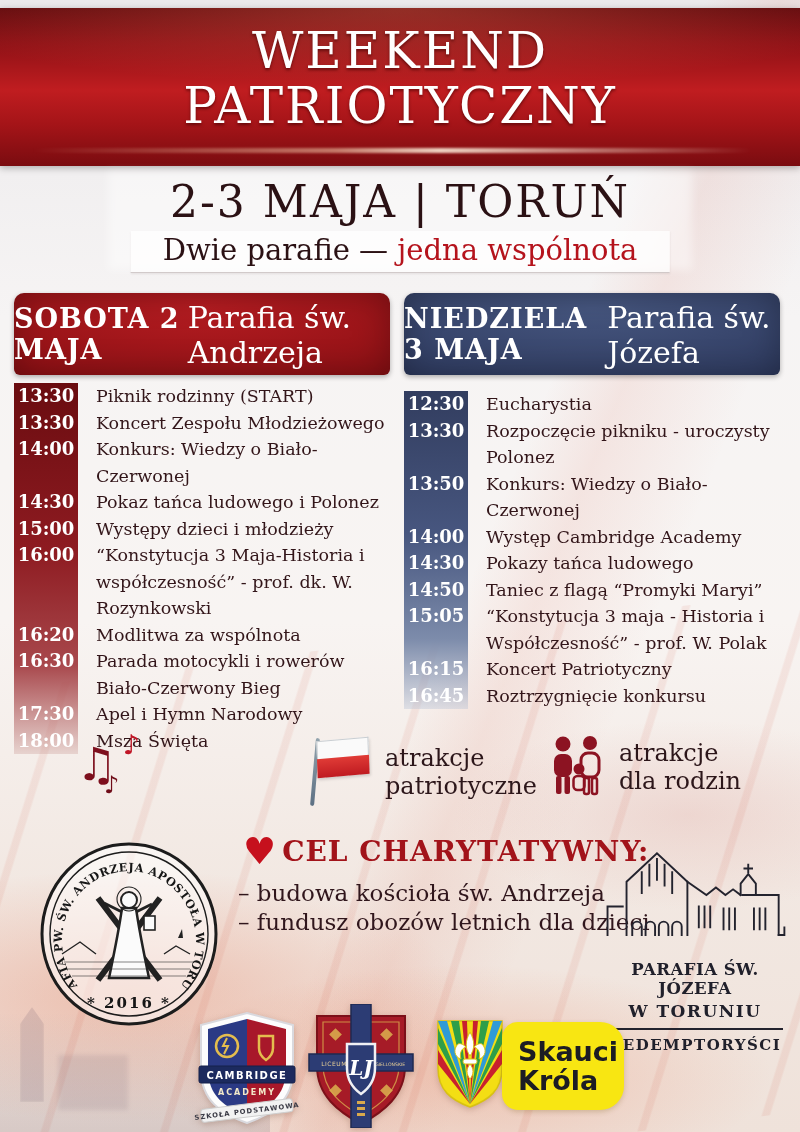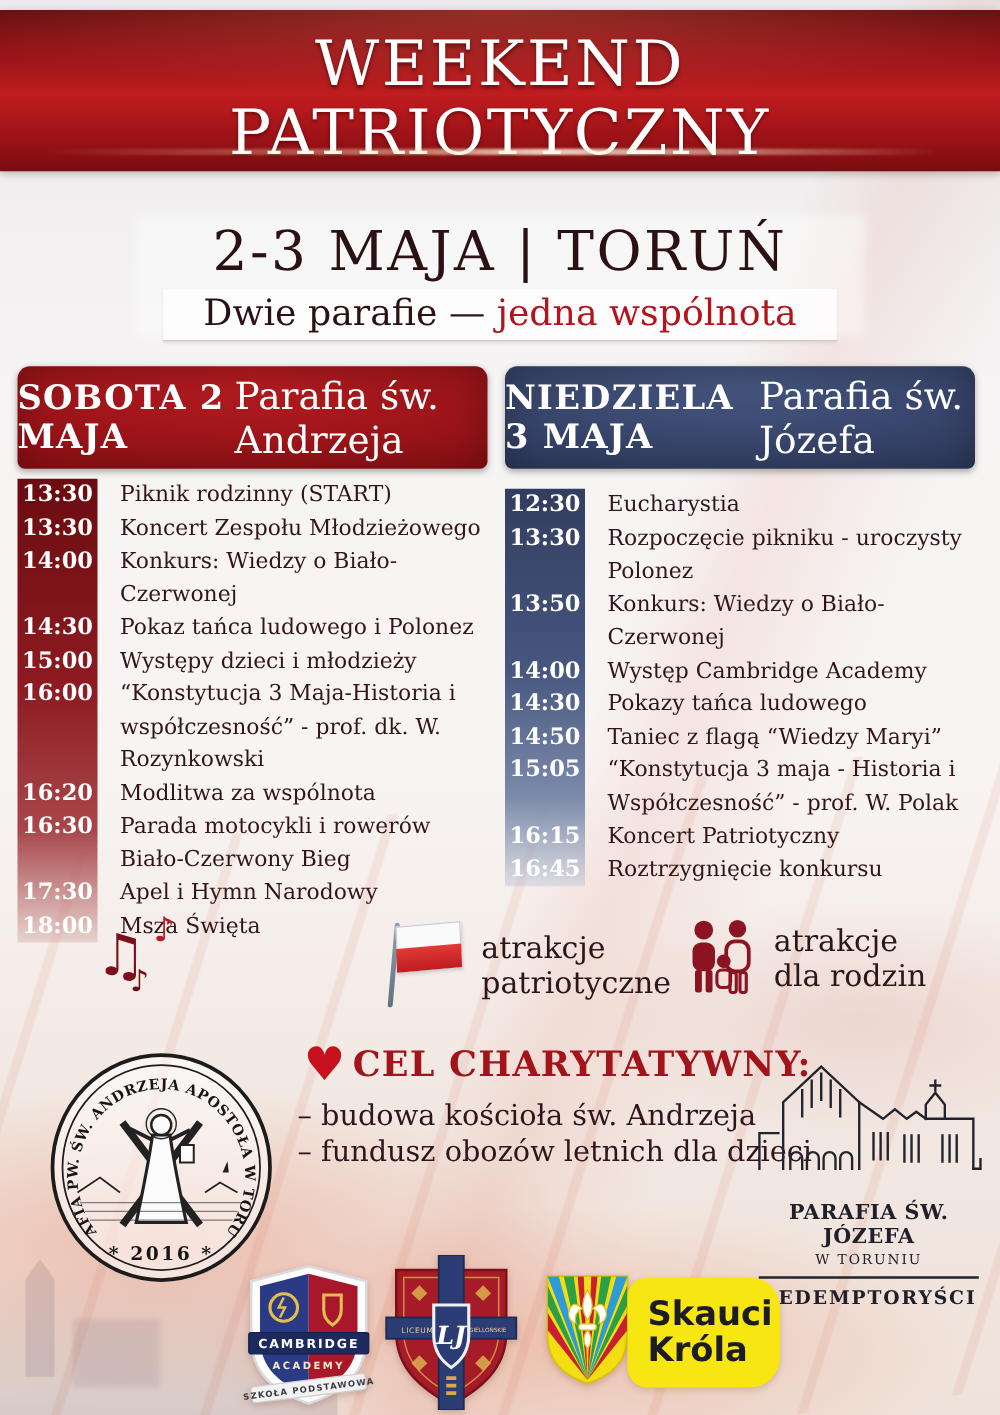--- a/index.html
+++ b/index.html
@@ -21,21 +21,21 @@
     background:repeating-linear-gradient(108deg, transparent 0 54px, rgba(203,74,54,.09) 56px 62px, transparent 64px 118px);
     transform:skewY(-7deg);
   }
   .bg-skyline { position:absolute; left:0; bottom:0; width:270px; height:150px; pointer-events:none;
     background:linear-gradient(0deg, rgba(92,72,92,.16), transparent 80%); }
   .bg-tower { position:absolute; left:20px; bottom:30px; width:24px; height:95px; opacity:.13;
     background:#4a3a55; clip-path:polygon(50% 0,100% 18%,100% 100%,0 100%,0 18%); filter:blur(1px); }
   .bg-block { position:absolute; left:58px; bottom:22px; width:70px; height:55px; opacity:.10;
     background:#4a3a55; filter:blur(2px); }
   
-  .banner { position:absolute; left:0; top:8px; width:100%; height:129px; text-align:center; color:#fff;
+  .banner { position:absolute; left:0; top:8px; width:100%; height:158px; text-align:center; color:#fff;
     background:
       radial-gradient(120% 95% at 50% 0%, rgba(255,125,92,.32), transparent 52%),
       linear-gradient(180deg,#5e080c 0%,#8e1116 22%,#c01d20 52%,#a41418 74%,#7a0c10 100%);
     box-shadow:0 2px 7px rgba(0,0,0,.28);
   }
   .banner::after { content:""; position:absolute; left:0; bottom:13px; height:5px; width:100%;
     background:linear-gradient(90deg,transparent 4%,rgba(255,224,188,.5) 42%,rgba(255,242,222,.85) 55%,transparent 94%);
     filter:blur(1px); }
   .banner-text { padding-top:16px; font-size:50px; line-height:1.1; letter-spacing:2px; font-weight:500;
     text-shadow:0 2px 3px rgba(60,0,0,.6); }
@@ -85,21 +85,21 @@
   .flag-red   { height:19px; background:linear-gradient(180deg,#e03b36,#bf1b21); }
   
   .charity-heading { position:absolute; left:243px; top:833px; display:flex; align-items:center;
     font-size:28px; font-weight:700; letter-spacing:1px; color:#a2131a; }
   .heart-icon { font-family:"DejaVu Sans",sans-serif; font-size:37px; color:#c6101d; margin-right:5px; line-height:1; }
   .charity-items { position:absolute; left:238px; top:879px; font-size:23px; color:#30161c; line-height:29px; font-weight:500; }
   
   .seal { position:absolute; left:38px; top:840px; }
   .jozef { position:absolute; left:592px; top:838px; width:206px; text-align:center; color:#20202b; }
   .jozef-name1 { font-size:16.5px; font-weight:700; letter-spacing:.5px; margin-top:2px; }
-  .jozef-name2 { font-size:11px;  font-weight:400; letter-spacing:1.5px; margin-top:3px; }
+  .jozef-name2 { font-size:17px;  font-weight:700; letter-spacing:1.5px; margin-top:3px; }
   .jozef-rule  { width:176px; border-top:2px solid #23232e; margin:7px auto 6px; }
   .jozef-cong  { font-size:15px; font-weight:700; letter-spacing:1.5px; }
   .logo { filter:drop-shadow(0 2px 3px rgba(110,66,44,.28)); }
   .cambridge { position:absolute; left:193px; top:1010px; }
   .liceum    { position:absolute; left:307px; top:1004px; }
   .skauci-shield { position:absolute; left:433px; top:1016px; }
   .skauci-box { position:absolute; left:502px; top:1022px; width:122px; height:88px;
     background:#f8e612; border-radius:16px 24px 24px 16px; display:flex; align-items:center;
     padding-left:16px; font-family:"DejaVu Sans",sans-serif; font-weight:700; font-size:27px;
     line-height:1.08; color:#1c1c24; white-space:pre-line; box-shadow:0 2px 5px rgba(120,90,20,.25); }
@@ -201,21 +201,21 @@
       <div class="row">
           <span class="row-time">14:00</span>
           <span class="row-text">Występ Cambridge Academy</span>
         </div>
       <div class="row">
           <span class="row-time">14:30</span>
           <span class="row-text">Pokazy tańca ludowego</span>
         </div>
       <div class="row">
           <span class="row-time">14:50</span>
-          <span class="row-text">Taniec z flagą “Wiedzy Maryi”</span>
+          <span class="row-text">Taniec z flagą “Promyki Maryi”</span>
         </div>
       <div class="row">
           <span class="row-time">15:05</span>
           <span class="row-text">“Konstytucja 3 maja - Historia i
 Współczesność” - prof. W. Polak</span>
         </div>
       <div class="row">
           <span class="row-time">16:15</span>
           <span class="row-text">Koncert Patriotyczny</span>
         </div>

